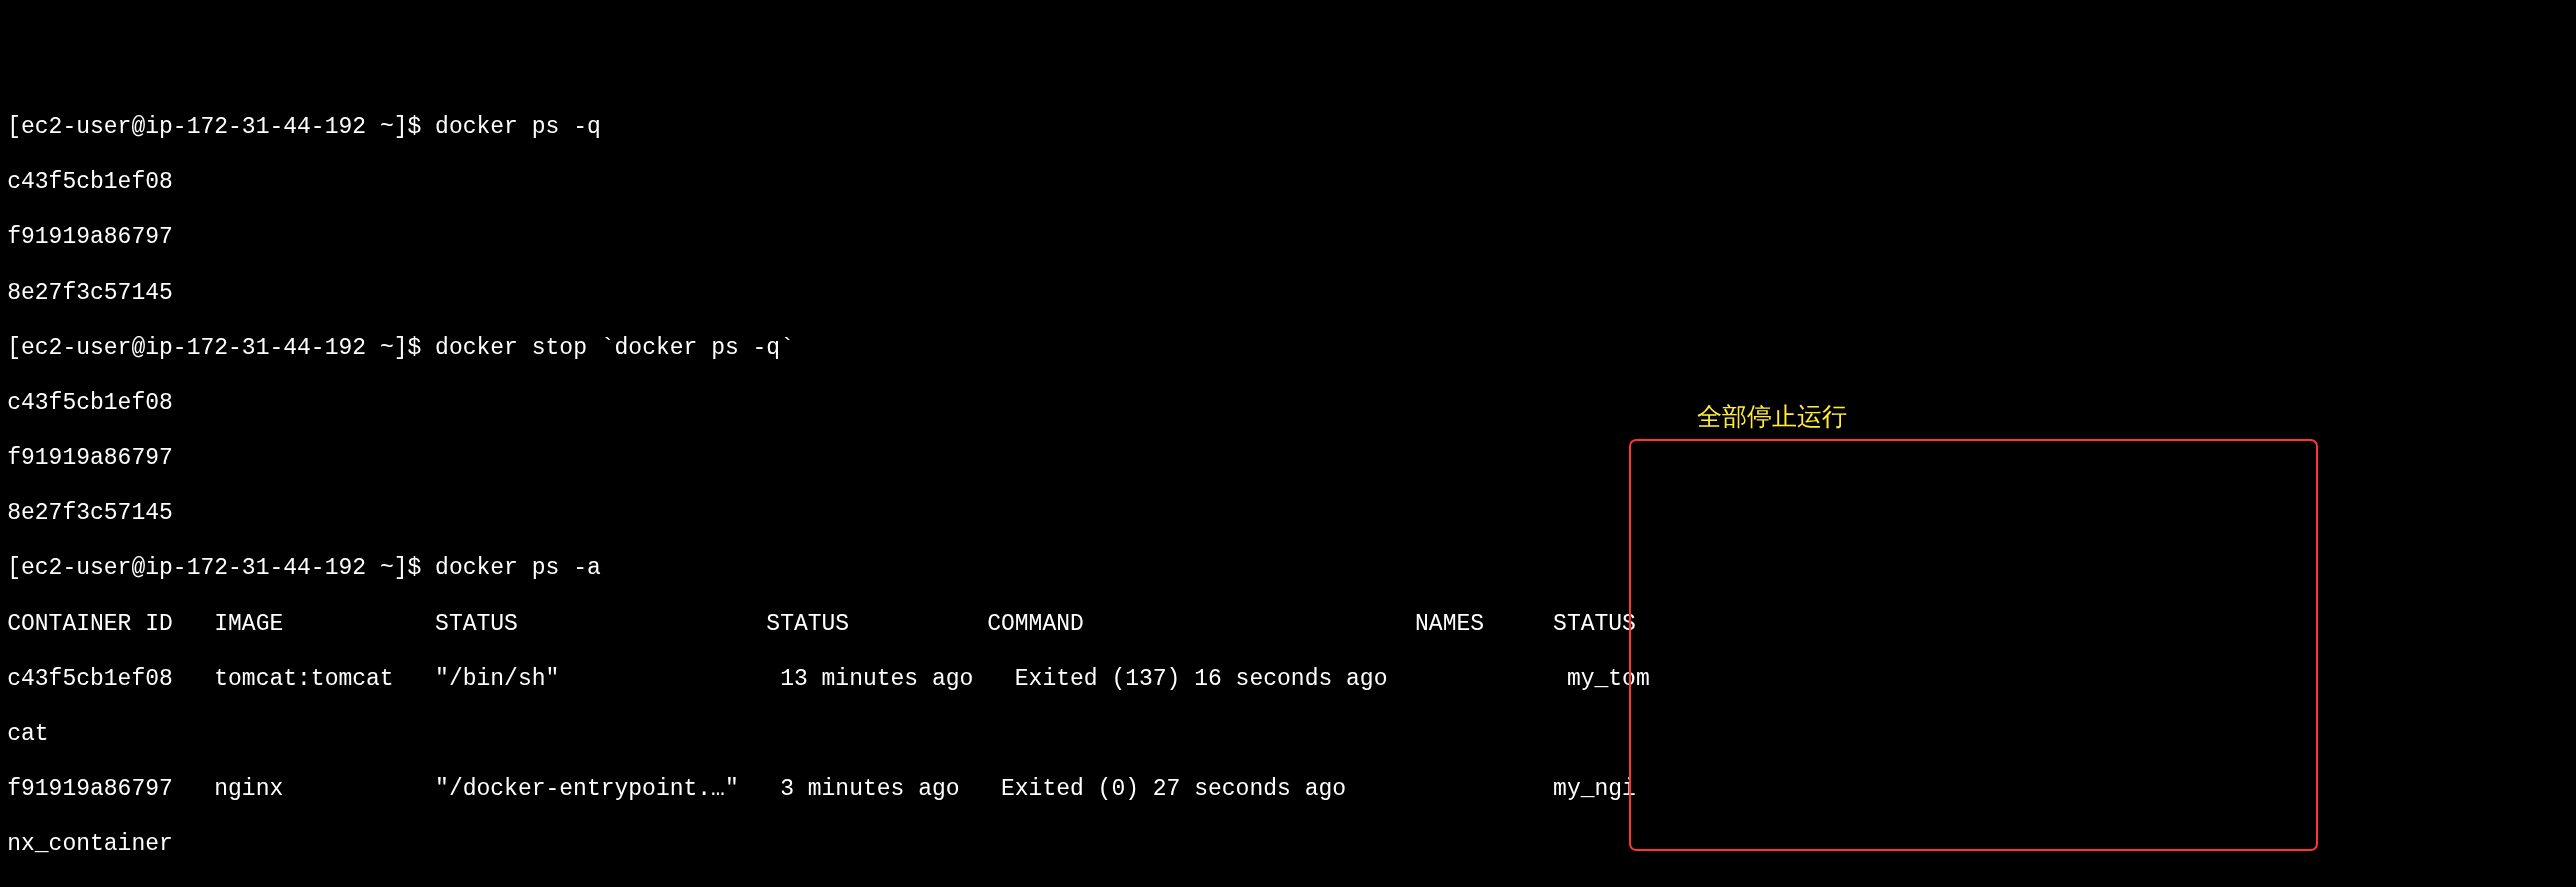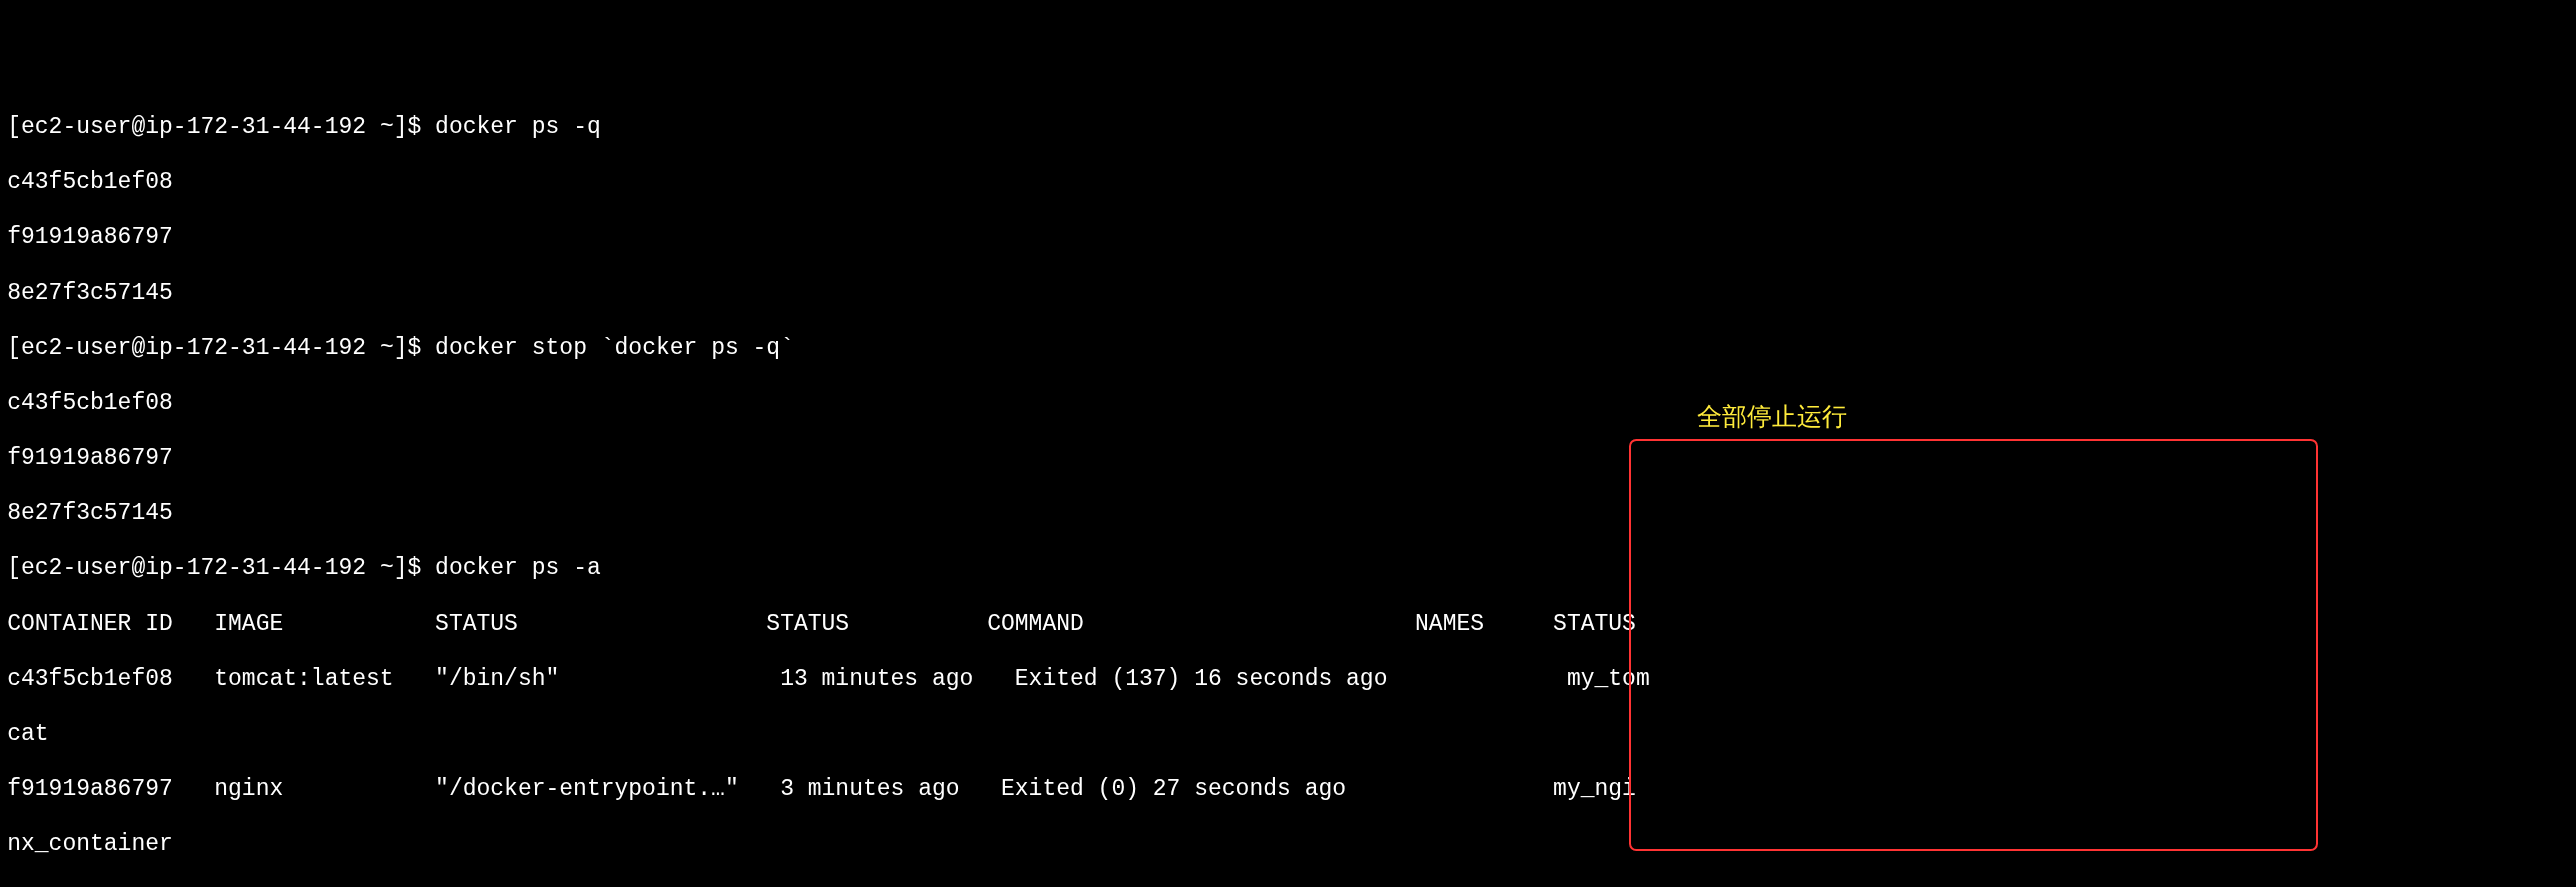--- a/index.html
+++ b/index.html
@@ -45,21 +45,21 @@
 <span class="line"><span>[</span><span>ec2-user</span><span>@</span><span>ip-172-31-44-192</span><span> ~</span><span>]</span><span>$ </span><span class="command">docker ps -q</span></span>
 <span class="line">c43f5cb1ef08</span>
 <span class="line">f91919a86797</span>
 <span class="line">8e27f3c57145</span>
 <span class="line"><span>[</span><span>ec2-user</span><span>@</span><span>ip-172-31-44-192</span><span> ~</span><span>]</span><span>$ </span><span class="command">docker stop `docker ps -q`</span></span>
 <span class="line">c43f5cb1ef08</span>
 <span class="line">f91919a86797</span>
 <span class="line">8e27f3c57145</span>
 <span class="line"><span>[</span><span>ec2-user</span><span>@</span><span>ip-172-31-44-192</span><span> ~</span><span>]</span><span>$ </span><span class="command">docker ps -a</span></span>
 <span class="line"><span id="h1">CONTAINER ID   </span><span id="h2">IMAGE           </span><span id="h3">STATUS                  </span><span id="h4">STATUS          </span><span id="h5">COMMAND                        </span><span id="h6">NAMES     </span><span id="h7">STATUS</span></span>
-<span class="line"><span id="r1c1">c43f5cb1ef08   </span><span id="r1c2">tomcat:latest   </span><span id="r1c3">"/bin/sh"                </span><span id="r1c4">13 minutes ago   </span><span id="r1c5">Exited (137) 16 seconds ago   </span><span id="r1c6">          </span><span id="r1c7">my_tom</span></span>
+<span class="line"><span id="r1c1">c43f5cb1ef08   </span><span id="r1c2">tomcat:tomcat   </span><span id="r1c3">"/bin/sh"                </span><span id="r1c4">13 minutes ago   </span><span id="r1c5">Exited (137) 16 seconds ago   </span><span id="r1c6">          </span><span id="r1c7">my_tom</span></span>
 <span class="line">cat</span>
 <span class="line"><span id="r2c1">f91919a86797   </span><span id="r2c2">nginx           </span><span id="r2c3">"/docker-entrypoint.…"   </span><span id="r2c4">3 minutes ago   </span><span id="r2c5">Exited (0) 27 seconds ago     </span><span id="r2c6">          </span><span id="r2c7">my_ngi</span></span>
 <span class="line">nx_container</span>
 
 
 
 
 
 
 <div class="annotation" style="left:1681px; top:401px;margin-left:16px;">全部停止运行</div>

